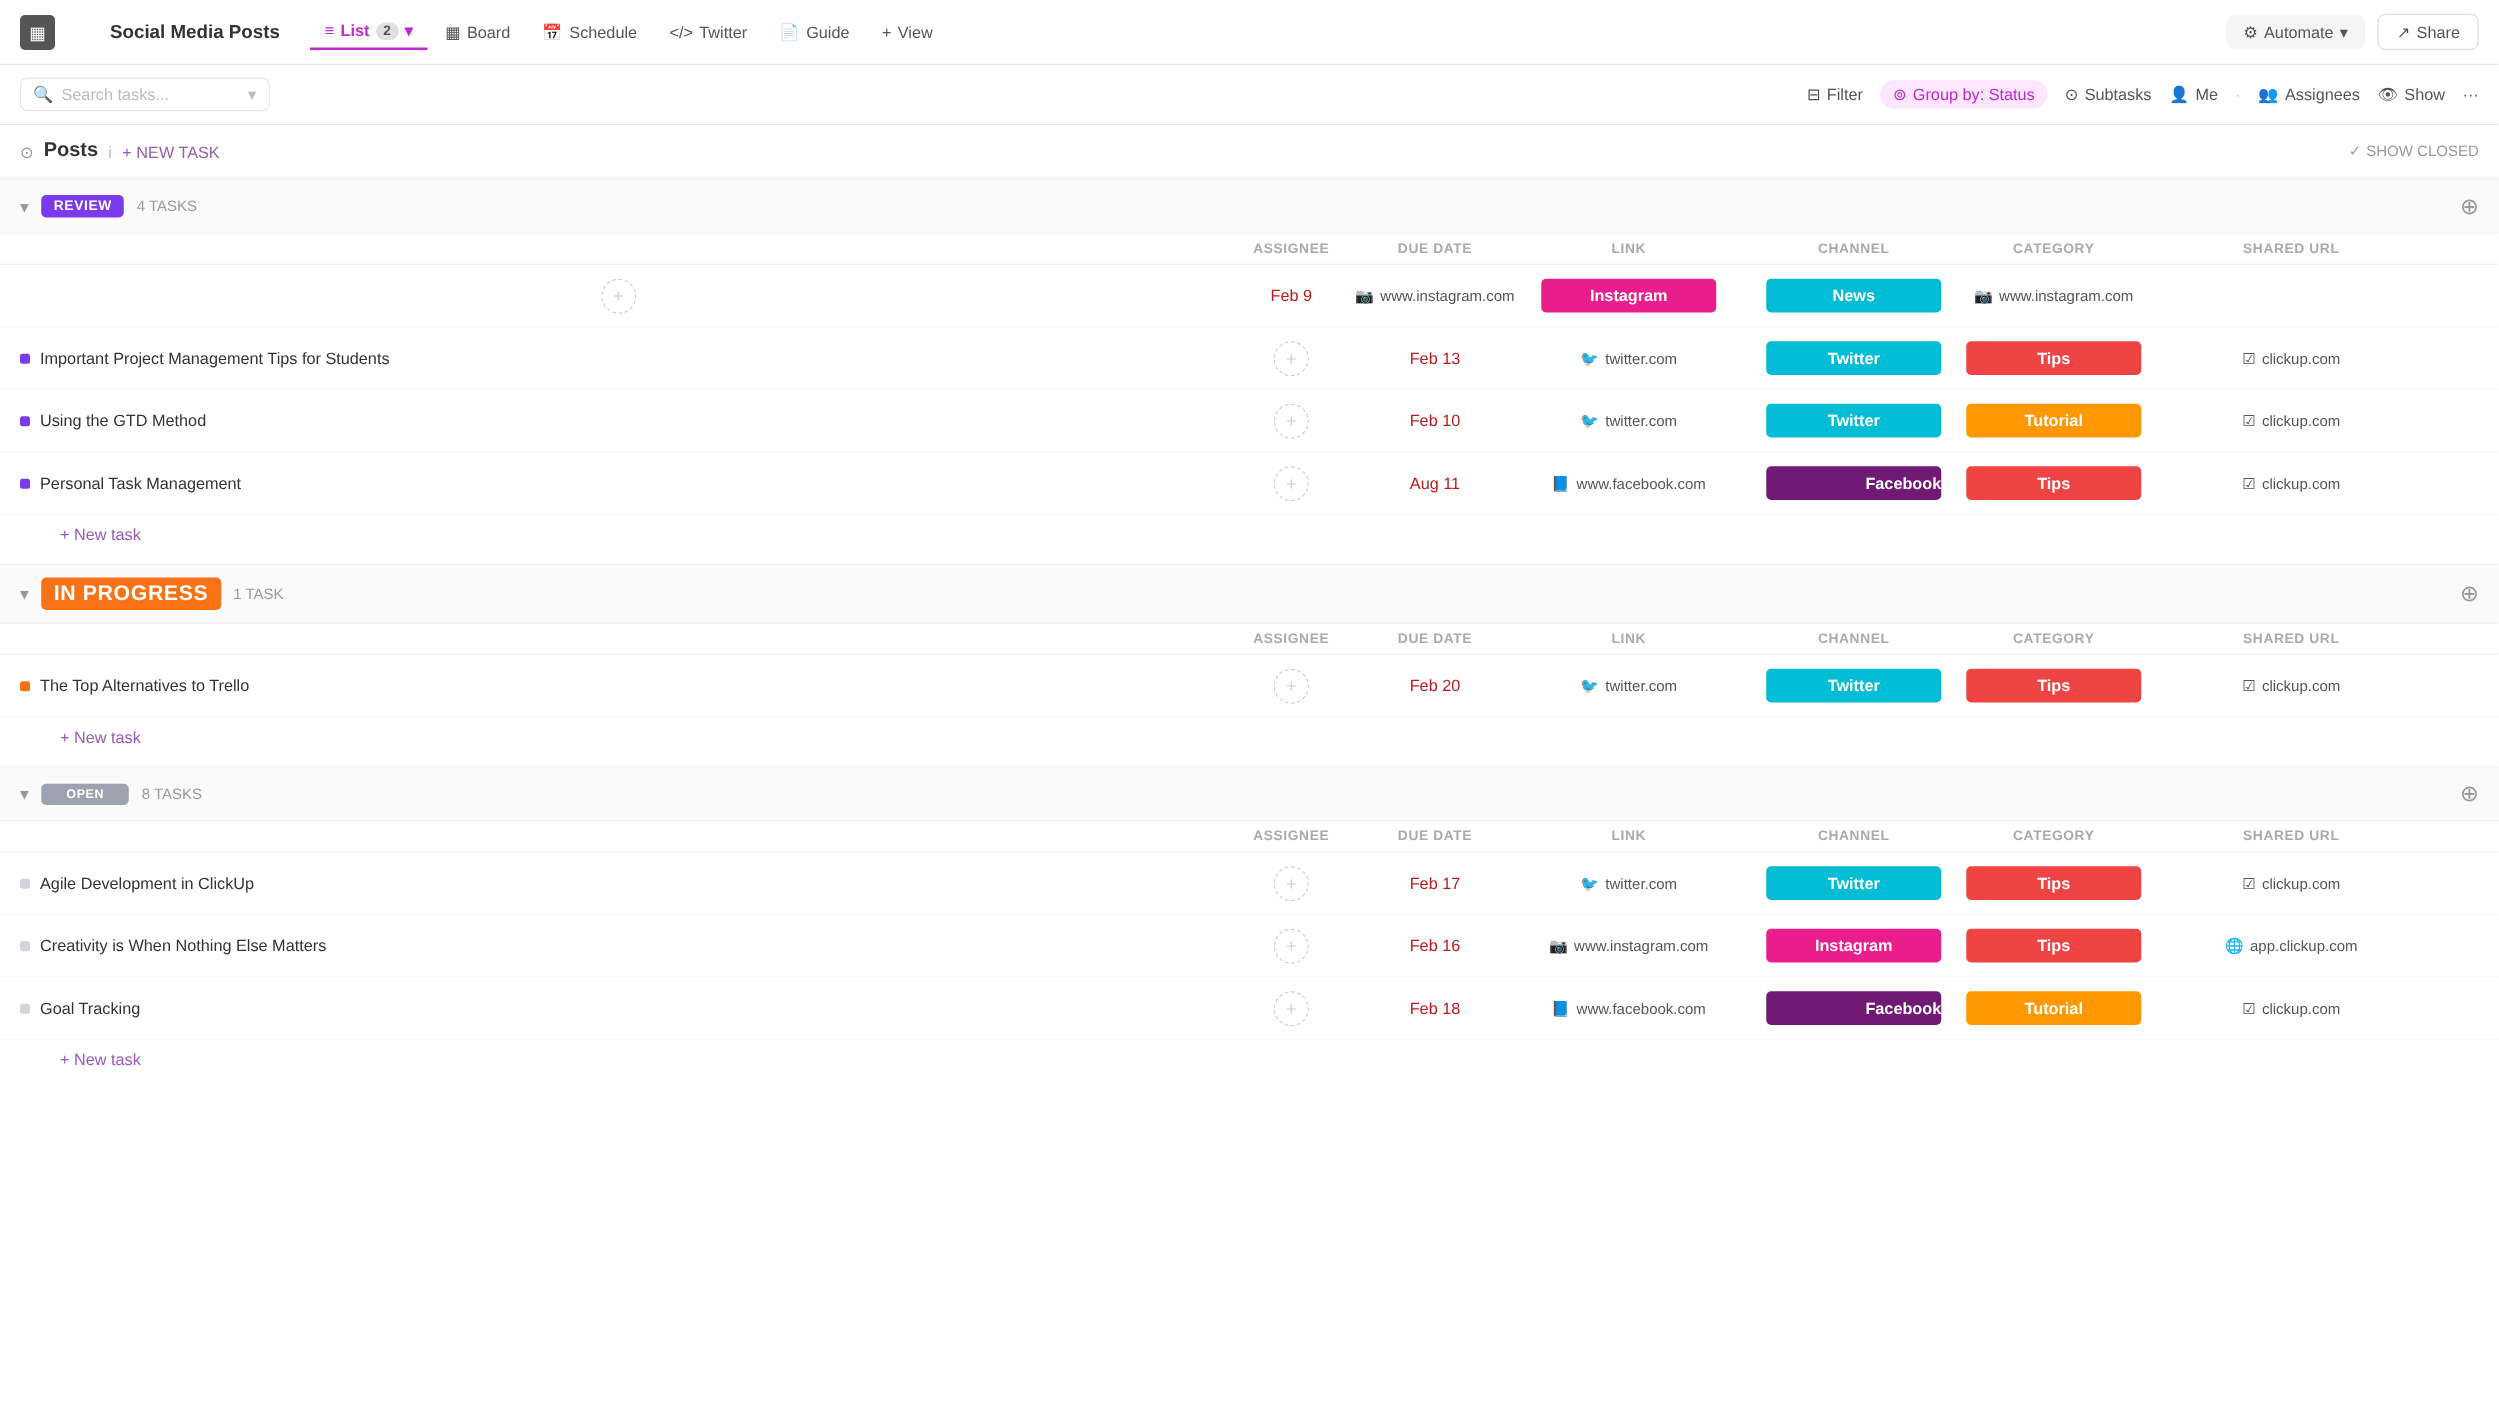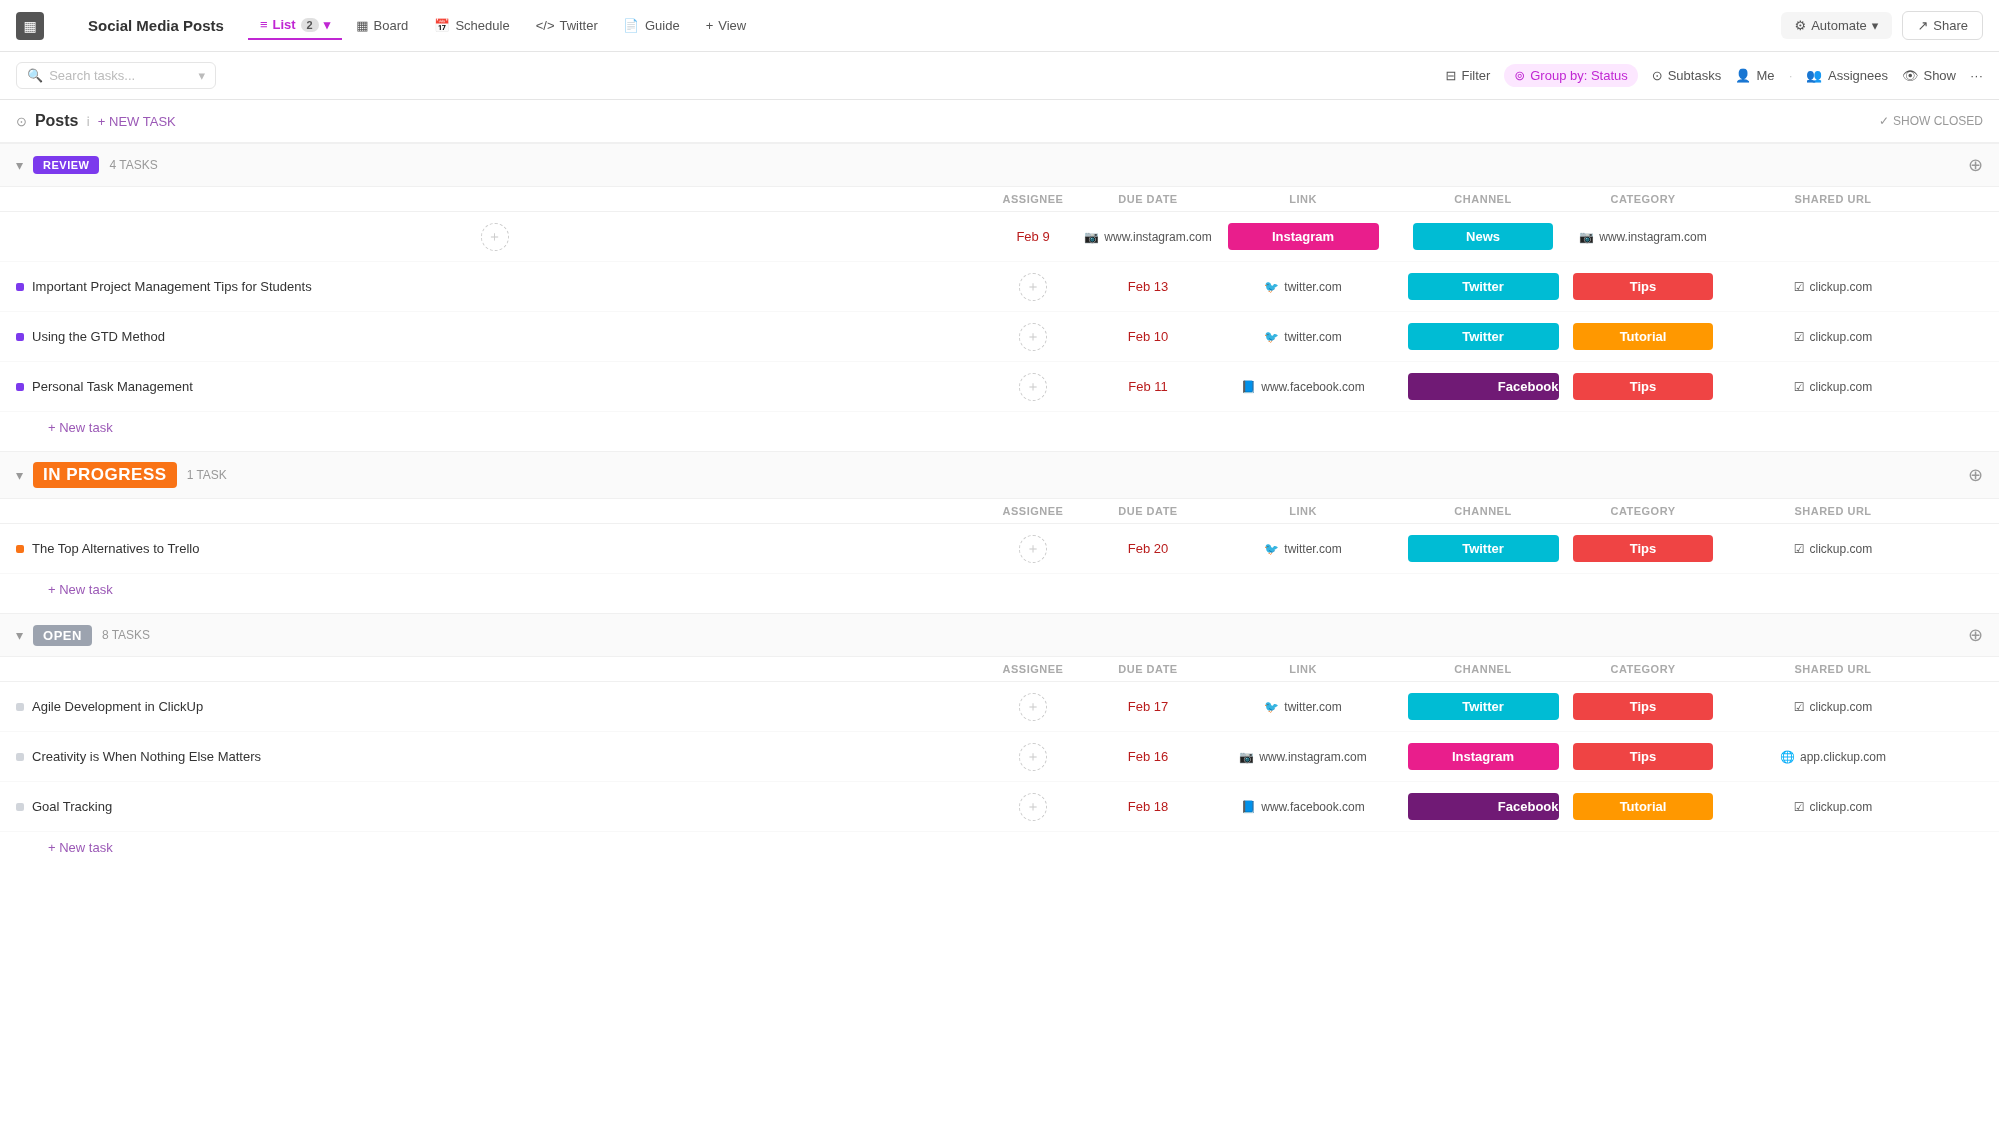--- a/index.html
+++ b/index.html
@@ -48,21 +48,21 @@
 
     
     .group { margin-bottom: 8px; }
     .group-header-row {
       display: flex; align-items: center; padding: 10px 16px; gap: 10px;
       background: #fafafa; border-top: 1px solid #f0f0f0; border-bottom: 1px solid #f0f0f0;
     }
     .group-toggle { cursor: pointer; color: #999; font-size: 14px; }
     .group-label-review { background: #7c3aed; color: #fff; font-size: 11px; font-weight: 700; padding: 3px 10px; border-radius: 4px; letter-spacing: 0.5px; }
     .group-label-inprogress { background: #f97316; color: #fff; font-size: 17px; font-weight: 700; padding: 3px 10px; border-radius: 4px; letter-spacing: 0.5px; }
-    .group-label-open { background: #9ca3af; color: #fff; font-size: 13px; font-weight: 700; padding: 3px 10px; border-radius: 4px; letter-spacing: 0.5px; }
+    .group-label-open { background: #9ca3af; color: #fff; font-size: 10px; font-weight: 700; padding: 3px 20px; border-radius: 4px; letter-spacing: 0.5px; }
     .group-task-count { color: #999; font-size: 12px; }
     .group-add { margin-left: auto; color: #999; cursor: pointer; font-size: 18px; }
 
     
     .col-headers {
       display: grid;
       grid-template-columns: 1fr 120px 110px 200px 160px 160px 220px 40px;
       padding: 6px 16px; gap: 0; border-bottom: 1px solid #f0f0f0;
     }
     .col-header { color: #aaa; font-size: 11px; font-weight: 600; letter-spacing: 0.5px; text-transform: uppercase; padding: 0 8px; text-align: center; }
@@ -79,21 +79,21 @@
     .task-color-dot { width: 8px; height: 8px; border-radius: 2px; flex-shrink: 0; }
     .dot-purple { background: #7c3aed; }
     .dot-orange { background: #f97316; }
     .dot-gray { background: #d1d5db; }
     .task-name { font-size: 13px; color: #333; }
     .assignee-cell { display: flex; justify-content: center; align-items: center; }
     .avatar-placeholder { width: 28px; height: 28px; border-radius: 50%; border: 1.5px dashed #ccc; display: flex; align-items: center; justify-content: center; color: #ccc; font-size: 14px; cursor: pointer; }
     .due-date-cell { text-align: center; color: #b91c1c; font-size: 13px; }
     .link-cell { display: flex; align-items: center; gap: 5px; justify-content: center; font-size: 12px; color: #555; }
     .channel-cell { display: flex; justify-content: center; }
-    .channel-badge { padding: 6px 0; width: 151px; text-align: center; font-size: 13px; font-weight: 600; color: #fff; border-radius: 4px; }
+    .channel-badge { padding: 6px 0; width: 140px; text-align: center; font-size: 13px; font-weight: 600; color: #fff; border-radius: 4px; }
     .channel-instagram { background: #e91e8c; }
     .channel-twitter { background: #00bcd4; }
     .channel-facebook { background: #701a75; text-align: right; }
     .category-cell { display: flex; justify-content: center; }
     .category-badge { padding: 6px 0; width: 140px; text-align: center; font-size: 13px; font-weight: 600; color: #fff; border-radius: 4px; }
     .cat-news { background: #00bcd4; }
     .cat-tips { background: #ef4444; }
     .cat-tutorial { background: #ff9800; }
     .shared-url-cell { display: flex; align-items: center; gap: 5px; justify-content: center; font-size: 12px; color: #555; }
 
@@ -296,21 +296,21 @@
     </div>
 
     <div class="task-row">
       <div class="task-name-cell">
         <div class="task-color-dot dot-purple"></div>
         <span class="task-name">Personal Task Management</span>
       </div>
       <div class="assignee-cell">
         <div class="avatar-placeholder">＋</div>
       </div>
-      <div class="due-date-cell">Feb 11</div>
+      <div class="due-date-cell">Aug 11</div>
       <div class="link-cell">
         <span>📘</span>
         <span>www.facebook.com</span>
       </div>
       <div class="channel-cell">
         <div class="channel-badge channel-facebook">Facebook</div>
       </div>
       <div class="category-cell">
         <div class="category-badge cat-tips">Tips</div>
       </div>

